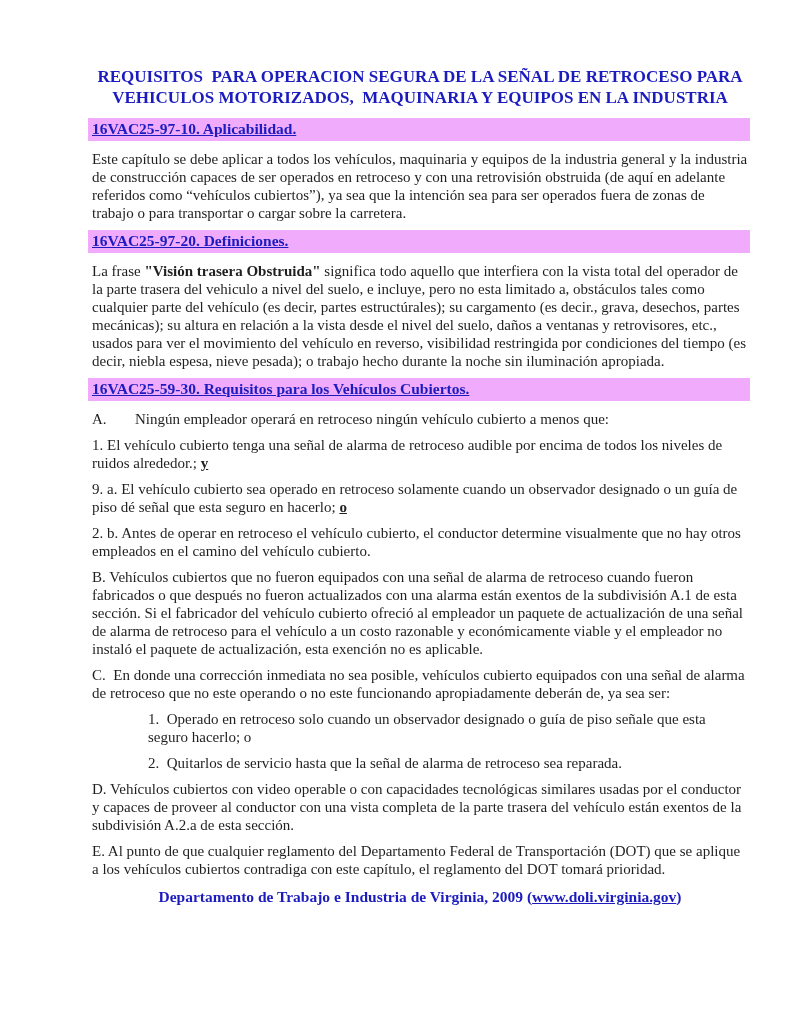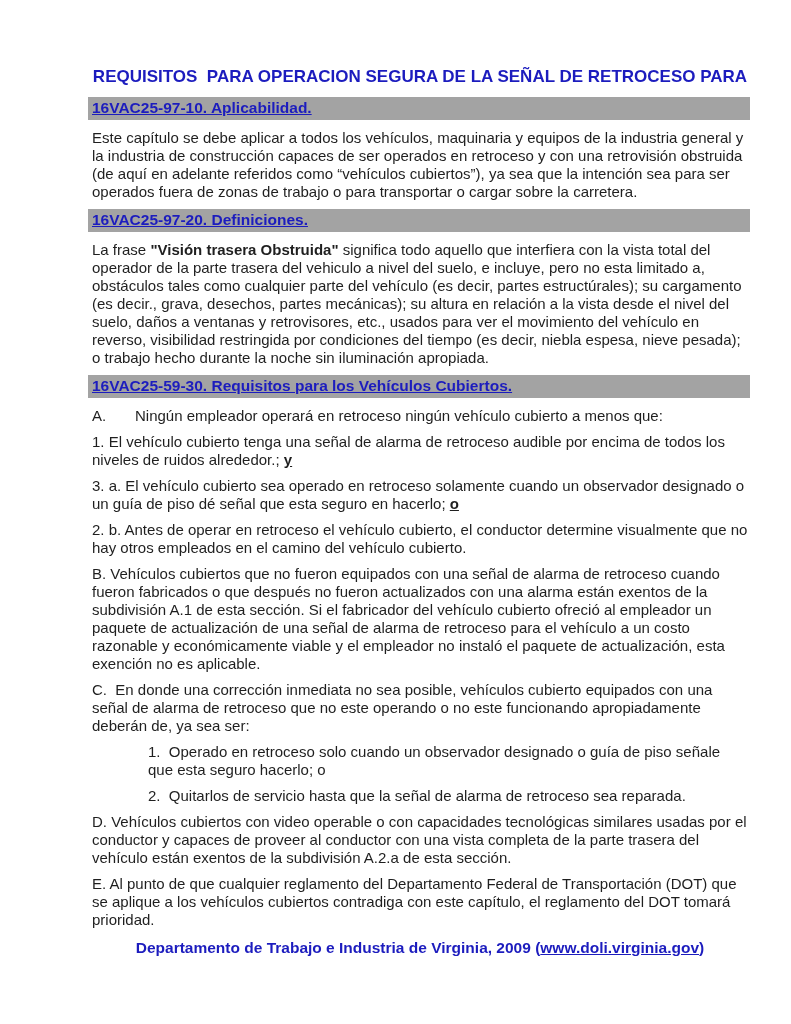--- a/index.html
+++ b/index.html
@@ -4,37 +4,37 @@
 <style>
   html, body { margin: 0; padding: 0; background: #ffffff; }
   .page {
     position: relative;
     width: 791px;
     height: 1024px;
     margin: 0 auto;
     background: #ffffff;
     box-sizing: border-box;
     padding: 66px 43px 0 92px;
-    font-family: Liberation Sans, sans-serif;
+    font-family: Liberation Serif, serif;
     font-size: 15px;
     line-height: 18px;
     color: #1f1f1f;
     overflow: hidden;
   }
   .doc-title {
     text-align: center;
     color: #1c1cbe;
     font-weight: bold;
     font-size: 17px;
     line-height: 21px;
     margin-bottom: 10px;
   }
   .doc-title div { white-space: pre-wrap; }
   .section-heading {
-    background: #a3a3a3;
+    background: #f0abfc;
     color: #1c1cbe;
     font-weight: bold;
     font-size: 15.5px;
     line-height: 18px;
     padding: 2px 4px 3px 4px;
     margin: 8px -2px 9px -4px;
   }
   .section-heading .heading-text { text-decoration: underline; }
   .para {
     margin: 8px 0;
@@ -55,37 +55,38 @@
   }
   .doc-footer .link { text-decoration: underline; cursor: pointer; }
 </style>
 </head>
 <body>
 
 <div class="page">
 
   <div class="doc-title">
     <div>REQUISITOS  PARA OPERACION SEGURA DE LA SEÑAL DE RETROCESO PARA</div>
+    <div>VEHICULOS MOTORIZADOS,  MAQUINARIA Y EQUIPOS EN LA INDUSTRIA</div>
   </div>
 
   <div class="section-heading"><span class="heading-text">16VAC25-97-10. Aplicabilidad.</span></div>
 
   <p class="para">Este capítulo se debe aplicar a todos los vehículos, maquinaria y equipos de la industria general y la industria de construcción capaces de ser operados en retroceso y con una retrovisión obstruida (de aquí en adelante referidos como “vehículos cubiertos”), ya sea que la intención sea para ser operados fuera de zonas de trabajo o para transportar o cargar sobre la carretera.</p>
 
   <div class="section-heading"><span class="heading-text">16VAC25-97-20. Definiciones.</span></div>
 
   <p class="para"><span>La frase </span><span class="term">"Visión trasera Obstruida"</span><span> significa todo aquello que interfiera con la vista total del operador de la parte trasera del vehiculo a nivel del suelo, e incluye, pero no esta limitado a, obstáculos tales como cualquier parte del vehículo (es decir, partes estructúrales); su cargamento (es decir., grava, desechos, partes mecánicas); su altura en relación a la vista desde el nivel del suelo, daños a ventanas y retrovisores, etc., usados para ver el movimiento del vehículo en reverso, visibilidad restringida por condiciones del tiempo (es decir, niebla espesa, nieve pesada); o trabajo hecho durante la noche sin iluminación apropiada.</span></p>
 
   <div class="section-heading"><span class="heading-text">16VAC25-59-30. Requisitos para los Vehículos Cubiertos.</span></div>
 
   <p class="para"><span class="hang-label">A.</span><span>Ningún empleador operará en retroceso ningún vehículo cubierto a menos que:</span></p>
 
   <p class="para indent-a"><span>1. El vehículo cubierto tenga una señal de alarma de retroceso audible por encima de todos los niveles de ruidos alrededor.; </span><span class="conj">y</span></p>
 
-  <p class="para indent-a"><span>3. a. El vehículo cubierto sea operado en retroceso solamente cuando un observador designado o un guía de piso dé señal que esta seguro en hacerlo; </span><span class="conj">o</span></p>
+  <p class="para indent-a"><span>9. a. El vehículo cubierto sea operado en retroceso solamente cuando un observador designado o un guía de piso dé señal que esta seguro en hacerlo; </span><span class="conj">o</span></p>
 
   <p class="para indent-a">2. b. Antes de operar en retroceso el vehículo cubierto, el conductor determine visualmente que no hay otros empleados en el camino del vehículo cubierto.</p>
 
   <p class="para">B. Vehículos cubiertos que no fueron equipados con una señal de alarma de retroceso cuando fueron fabricados o que después no fueron actualizados con una alarma están exentos de la subdivisión A.1 de esta sección. Si el fabricador del vehículo cubierto ofreció al empleador un paquete de actualización de una señal de alarma de retroceso para el vehículo a un costo razonable y económicamente viable y el empleador no instaló el paquete de actualización, esta exención no es aplicable.</p>
 
   <p class="para">C.  En donde una corrección inmediata no sea posible, vehículos cubierto equipados con una señal de alarma de retroceso que no este operando o no este funcionando apropiadamente deberán de, ya sea ser:</p>
 
   <p class="para indent-c">1.  Operado en retroceso solo cuando un observador designado o guía de piso señale que esta seguro hacerlo; o</p>
 
   <p class="para indent-c">2.  Quitarlos de servicio hasta que la señal de alarma de retroceso sea reparada.</p>

